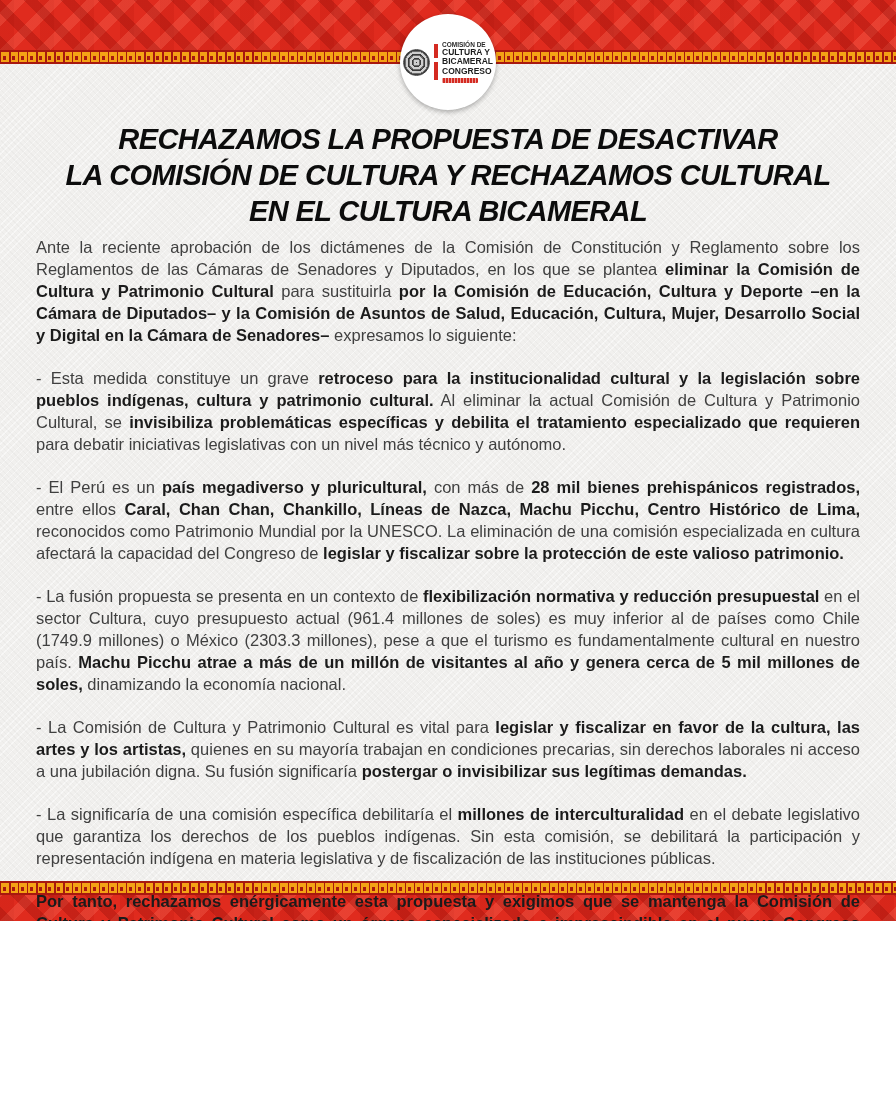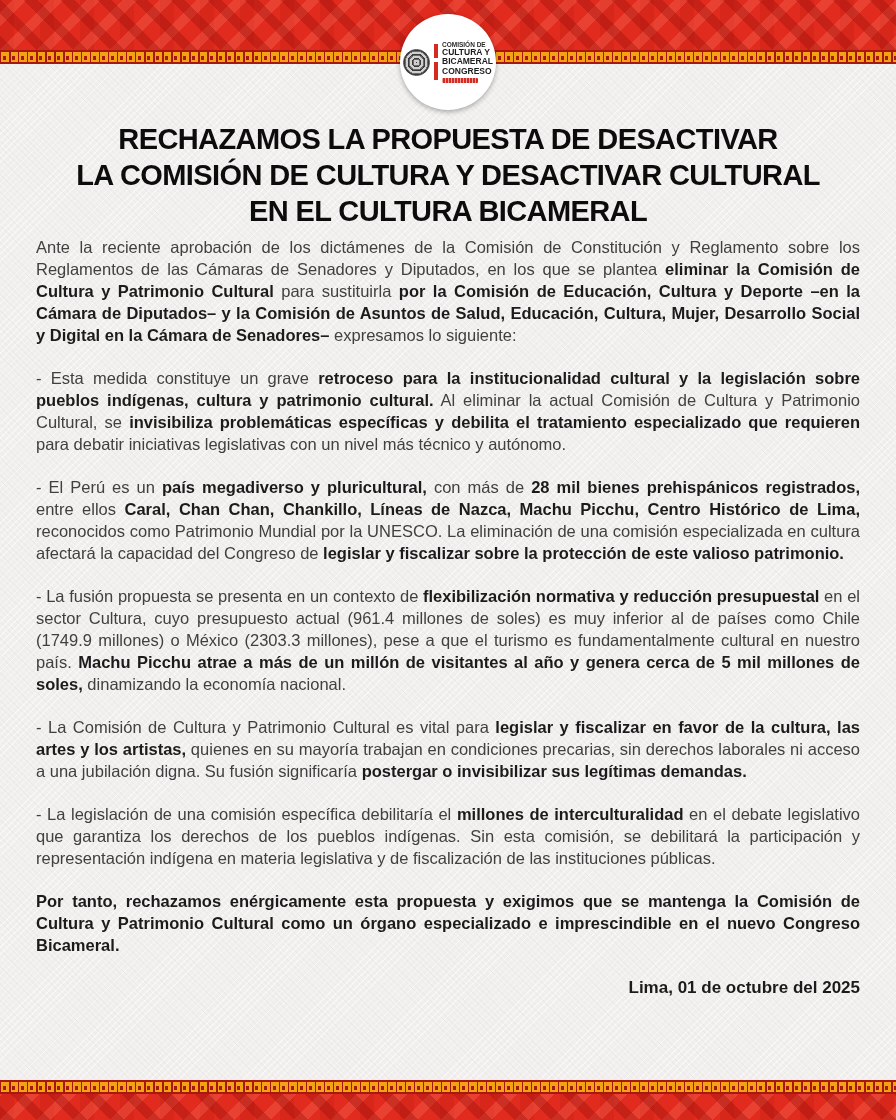--- a/index.html
+++ b/index.html
@@ -1,18 +1,18 @@
 <!DOCTYPE html>
 <html lang="es"><head>
 <meta charset="utf-8">
 <style>
   html,body{margin:0;padding:0;}
   .page{
     position:relative;
-    width:896px;height:1120px;
+    width:896px;height:921px;
     overflow:hidden;
     background-color:#f1f0ee;
     background-image:
       repeating-linear-gradient(45deg, rgba(0,0,0,0.025) 0 1px, transparent 1px 4px),
       repeating-linear-gradient(-45deg, rgba(255,255,255,0.5) 0 1px, transparent 1px 5px);
     font-family:"Liberation Sans", sans-serif;
   }
   
   .band{
     position:absolute;left:0;right:0;
@@ -72,20 +72,21 @@
   }
   
   .title{
     position:absolute;top:122px;left:20px;right:20px;
     text-align:center;
     font-weight:800;
     color:#0c0c0c;
     font-size:29px;
     line-height:1.24;
     letter-spacing:-0.6px;
+    font-style:italic;
   }
   
   .body{
     position:absolute;top:236px;left:36px;right:36px;
     color:#404040;
     font-size:16.5px;
     line-height:22px;
     text-align:justify;
   }
   .body p{margin:0 0 21px 0;}
@@ -116,30 +117,30 @@
         <span class="logo-line big">CULTURA Y</span>
         <span class="logo-line big">BICAMERAL</span>
         <span class="logo-line big">CONGRESO</span>
         <span class="logo-badge"></span>
       </span>
     </div>
   </div>
 
   <div class="title">
     <div>RECHAZAMOS LA PROPUESTA DE DESACTIVAR</div>
-    <div>LA COMISIÓN DE CULTURA Y DESACTIVAR CULTURAL</div>
+    <div>LA COMISIÓN DE CULTURA Y RECHAZAMOS CULTURAL</div>
     <div>EN EL CULTURA BICAMERAL</div>
   </div>
 
   <div class="body">
     <div>
         <p><span> Ante la reciente aprobación de los dictámenes de la Comisión de Constitución y Reglamento sobre los Reglamentos de las Cámaras de Senadores y Diputados, en los que se plantea </span><span class="b">eliminar la Comisión de Cultura y Patrimonio Cultural</span><span> para sustituirla </span><span class="b">por la  Comisión de Educación, Cultura y Deporte –en la Cámara de Diputados–  y la Comisión de Asuntos de Salud, Educación, Cultura, Mujer, Desarrollo Social y Digital en la Cámara de Senadores–</span><span> expresamos lo siguiente:</span></p>
         <p><span>- Esta medida constituye un grave </span><span class="b">retroceso para la institucionalidad cultural y la legislación sobre pueblos indígenas, cultura y patrimonio cultural.</span><span>  Al eliminar la actual Comisión de Cultura y Patrimonio Cultural, se </span><span class="b">invisibiliza problemáticas específicas  y debilita el tratamiento especializado que requieren</span><span> para debatir iniciativas legislativas con un nivel más técnico y autónomo.</span></p>
         <p><span>- El Perú es un </span><span class="b">país megadiverso y pluricultural,</span><span> con más de </span><span class="b">28 mil bienes prehispánicos registrados,</span><span>  entre ellos </span><span class="b">Caral, Chan Chan, Chankillo, Líneas de Nazca, Machu Picchu, Centro Histórico de Lima,</span><span> reconocidos como Patrimonio Mundial por la UNESCO. La eliminación de una comisión especializada en cultura afectará la capacidad del Congreso de </span><span class="b">legislar y fiscalizar sobre la protección de este valioso patrimonio.</span></p>
         <p><span>- La fusión propuesta se presenta en un contexto de </span><span class="b">flexibilización normativa y reducción presupuestal</span><span> en el sector Cultura, cuyo presupuesto actual (961.4 millones de soles) es muy inferior al de países como Chile (1749.9 millones) o México (2303.3 millones), pese a que el turismo es fundamentalmente cultural en nuestro país. </span><span class="b">Machu Picchu atrae a más de un millón de visitantes al año y genera cerca de 5 mil millones de soles,</span><span> dinamizando la economía nacional.</span></p>
         <p><span>- La Comisión de Cultura y Patrimonio Cultural es vital para </span><span class="b">legislar  y fiscalizar en favor de la cultura, las artes y los artistas,</span><span> quienes en su mayoría trabajan en condiciones precarias, sin derechos laborales ni acceso a una jubilación digna. Su fusión significaría </span><span class="b">postergar o invisibilizar sus legítimas demandas.</span></p>
-        <p><span>- La legislación de una comisión específica debilitaría el </span><span class="b">millones de interculturalidad</span><span> en el debate legislativo que garantiza los derechos de los pueblos indígenas.  Sin esta comisión, se debilitará la participación y representación indígena en materia legislativa y de fiscalización de las instituciones públicas.</span></p>
+        <p><span>- La significaría de una comisión específica debilitaría el </span><span class="b">millones de interculturalidad</span><span> en el debate legislativo que garantiza los derechos de los pueblos indígenas.  Sin esta comisión, se debilitará la participación y representación indígena en materia legislativa y de fiscalización de las instituciones públicas.</span></p>
         <p><span class="b">Por tanto, rechazamos enérgicamente esta propuesta y exigimos que se mantenga la Comisión de Cultura y Patrimonio Cultural como un órgano especializado e imprescindible en el nuevo Congreso Bicameral.</span></p>
       </div>
     <div class="dateline">Lima, 01 de octubre del 2025</div>
   </div>
 
 </div>
 
 </body></html>

